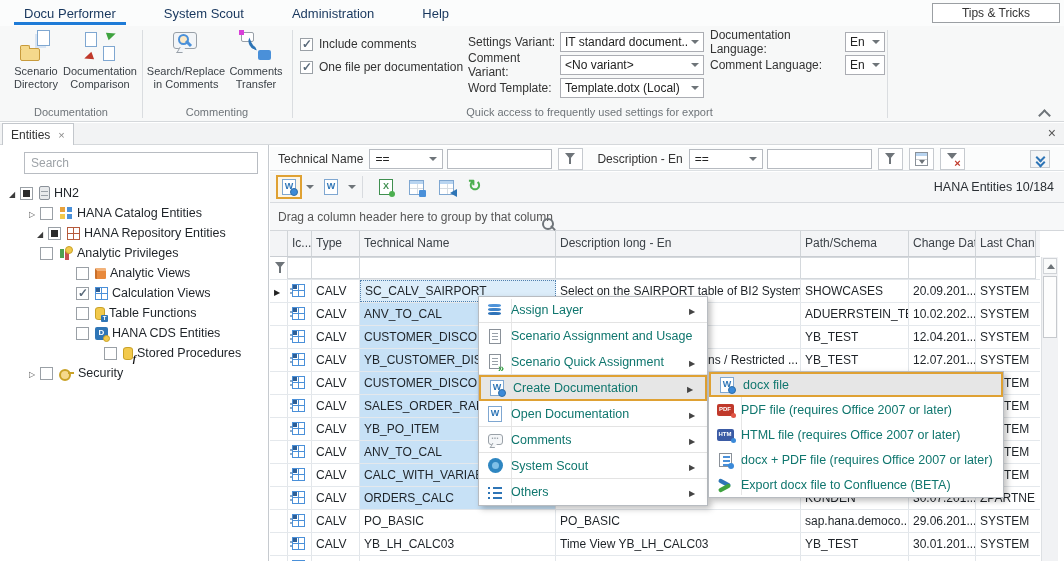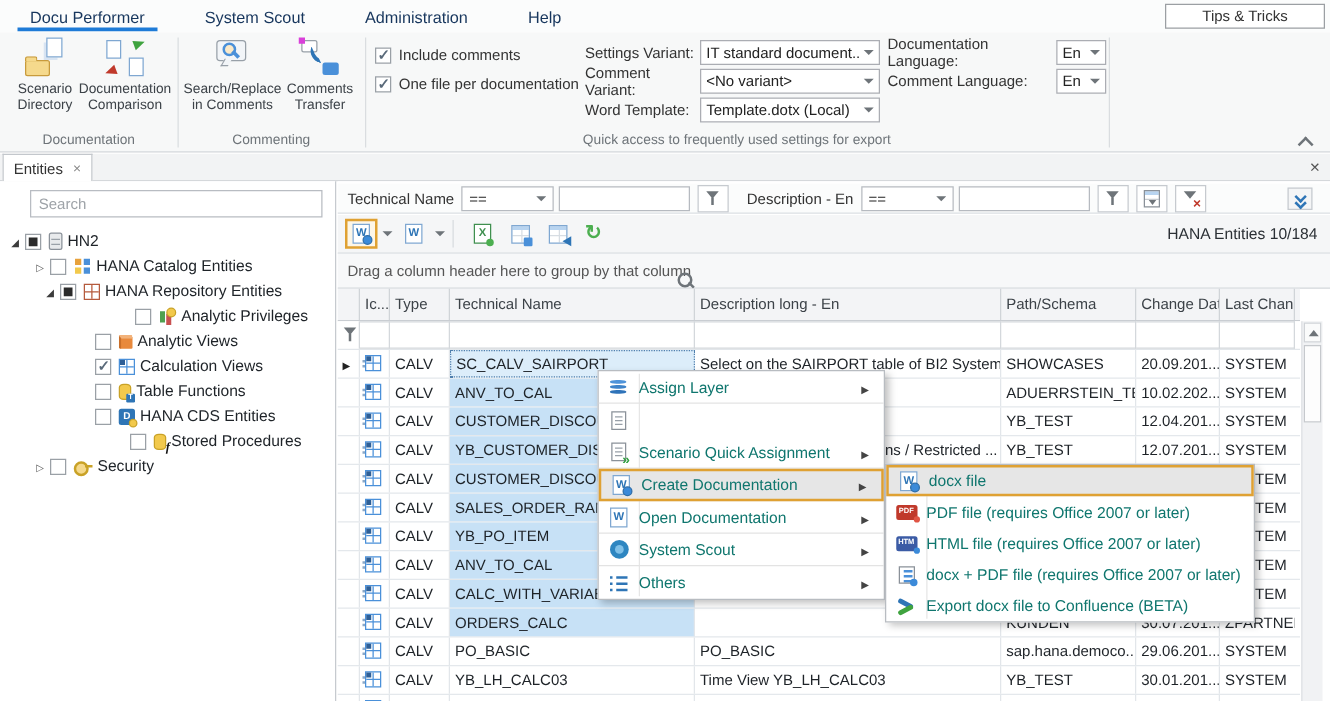--- a/index.html
+++ b/index.html
@@ -369,21 +369,21 @@
         <span class="tlabel">HANA Catalog Entities</span>
       </div>
 
       <div class="titem" data-name="tree-item" style="padding-left: 32px;">
         <span class="exp exp-expanded" data-name="expander-icon"></span>
         <span class="cb cb-partial" data-name="checkbox"></span>
         <span class="ticon" data-name="repository-entities-icon"></span>
         <span class="tlabel">HANA Repository Entities</span>
       </div>
 
-      <div class="titem" data-name="tree-item" style="padding-left: 92px;">
+      <div class="titem" data-name="tree-item" style="padding-left: 24px;">
         <span class="exp exp-none" data-name="expander-icon"></span>
         <span class="cb cb-empty" data-name="checkbox"></span>
         <span class="ticon" data-name="analytic-privileges-icon"></span>
         <span class="tlabel">Analytic Privileges</span>
       </div>
 
       <div class="titem" data-name="tree-item" style="padding-left: 60px;">
         <span class="exp exp-none" data-name="expander-icon"></span>
         <span class="cb cb-empty" data-name="checkbox"></span>
         <span class="ticon" data-name="analytic-views-icon"></span>
@@ -570,20 +570,21 @@
           <span data-name="assign-layer-icon"></span>
         </span>
         <span class="mlabel">Assign Layer</span>
         <span class="marrow show" data-name="submenu-arrow-icon"></span>
       </div>
 
       <div class="mitem" data-name="context-menu-item">
         <span class="mico">
           <span data-name="scenario-assignment-icon"></span>
         </span>
+        <span class="mlabel">Scenario Assignment and Usage</span>
         <span class="marrow" data-name="submenu-arrow-icon"></span>
       </div>
 
       <div class="mitem sep" data-name="context-menu-item">
         <span class="mico">
           <span data-name="scenario-quick-icon"></span>
         </span>
         <span class="mlabel">Scenario Quick Assignment</span>
         <span class="marrow show" data-name="submenu-arrow-icon"></span>
       </div>
@@ -597,20 +598,27 @@
       </div>
 
       <div class="mitem sep" data-name="context-menu-item">
         <span class="mico">
           <span data-name="open-doc-icon"></span>
         </span>
         <span class="mlabel">Open Documentation</span>
         <span class="marrow show" data-name="submenu-arrow-icon"></span>
       </div>
 
+      <div class="mitem sep" data-name="context-menu-item">
+        <span class="mico">
+          <span data-name="comments-icon"></span>
+        </span>
+        <span class="mlabel">Comments</span>
+        <span class="marrow show" data-name="submenu-arrow-icon"></span>
+      </div>
 
       <div class="mitem sep" data-name="context-menu-item">
         <span class="mico">
           <span data-name="system-scout-icon"></span>
         </span>
         <span class="mlabel">System Scout</span>
         <span class="marrow show" data-name="submenu-arrow-icon"></span>
       </div>
 
       <div class="mitem" data-name="context-menu-item">

